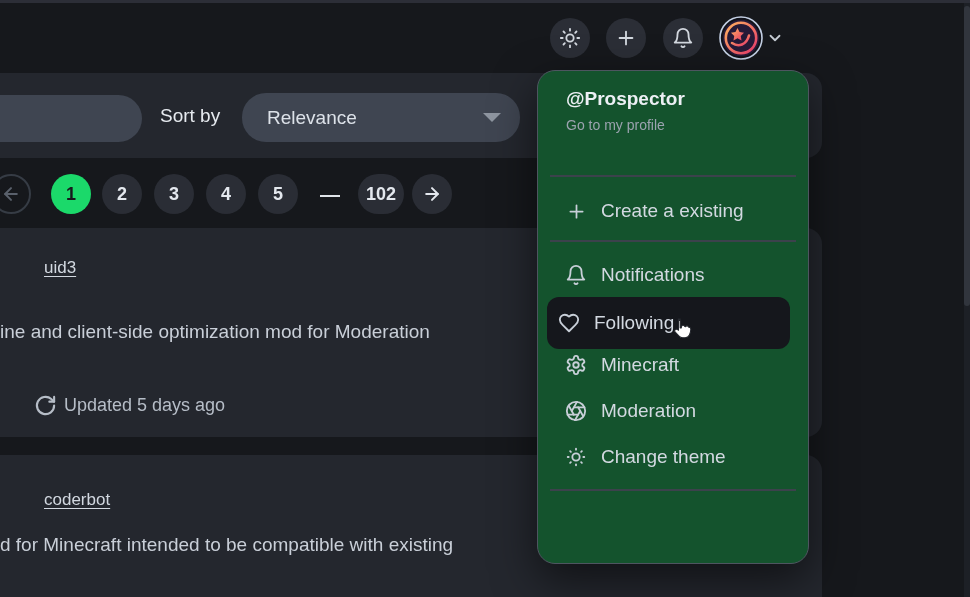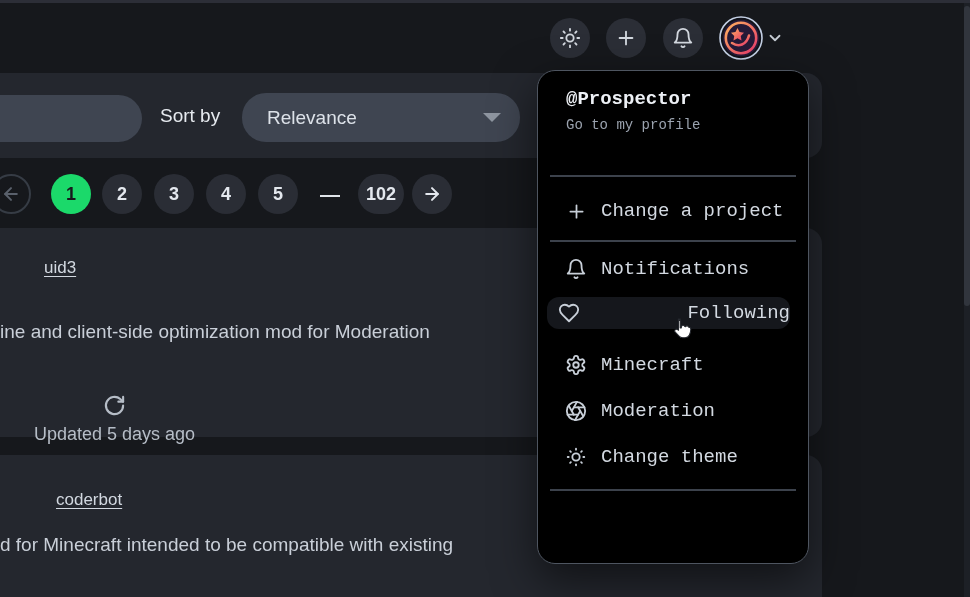--- a/index.html
+++ b/index.html
@@ -45,44 +45,44 @@
   .page-gap { position:absolute; left:314px; top:174px; width:32px; height:40px;
     display:flex; align-items:center; justify-content:center; color:#dfe3e9; font-size:20px; font-weight:700; background:transparent; }
   .page-last { left:358px; width:46px; }
 
   
   .card-1 { top:228px; height:209px; }
   .card-2 { top:455px; height:200px; }
   .result-link { position:absolute; font-size:17px; font-weight:500; color:#d2d8e0;
     text-decoration:underline; text-underline-offset:3px;margin-left:44px; }
   .result-desc { position:absolute; font-size:19px; color:#c9cfd8; }
-  .updated-row { position:absolute; left:34px; top:394px; display:flex; align-items:center; gap:7px; color:#b6bdc7;flex-direction:column; }
+  .updated-row { position:absolute; left:34px; top:394px; display:flex; align-items:center; gap:7px; color:#b6bdc7; }
   .updated-row span { font-size:18px; font-weight:500; }
 
   
   .scroll-track { position:absolute; right:0; top:3px; width:6px; height:594px; background:#1d2026; }
   .scroll-thumb { position:absolute; right:0; top:6px; width:6px; height:300px; background:#31353d; border-radius:3px; }
 
   
   .user-menu {
     position:absolute; left:537px; top:70px; width:272px; height:494px;
-    background:#000000; border:1px solid #4e5560; border-radius:18px;
-    box-shadow:0 16px 44px rgba(0,0,0,.55); z-index:10;font-family:Liberation Mono, monospace;
+    background:#14532d; border:1px solid #4e5560; border-radius:18px;
+    box-shadow:0 16px 44px rgba(0,0,0,.55); z-index:10;
   }
   .menu-username { position:absolute; left:28px; top:17px; font-size:19px; font-weight:700; color:#edf0f5; }
   .menu-subtitle { position:absolute; left:28px; top:46px; font-size:14px; color:#9ba3af; }
   .menu-divider { position:absolute; left:12px; width:246px; height:1.5px; background:#3c424c; }
   .menu-row {
     position:absolute; left:16px; width:240px; height:36px;
     display:flex; align-items:center; gap:13px; padding-left:10px;
     color:#d3d9e1; border-radius:12px;
   }
   .menu-row .mi { width:24px; height:24px; display:flex; align-items:center; justify-content:center; color:#c8cfd8; flex:none; }
   .menu-row .ml { font-size:19px; font-weight:500; white-space:nowrap; }
-  .row-highlight { left:9px; width:243px; height:32px; background:#15171c;justify-content:space-between; }
+  .row-highlight { left:9px; width:243px; height:52px; background:#15171c; }
 
   .cursor { position:absolute; left:668px; top:316px; z-index:20; }
 </style>
 </head>
 <body>
 
 <div class="page">
   <div class="top-edge"></div>
 
   <div class="card search-card"></div>
@@ -121,21 +121,21 @@
   <div class="result-desc" style="left:0; top:321px">ine and client-side optimization mod for Moderation</div>
   <div class="updated-row">
     <svg width="23" height="23" viewBox="0 0 24 24" fill="none" stroke="currentColor" stroke-width="2.2" stroke-linecap="round" stroke-linejoin="round">
         <path d="M21 12a9 9 0 1 1-3-6.7L21 8"></path>
         <path d="M21 3v5h-5"></path>
       </svg>
     <span>Updated 5 days ago</span>
   </div>
 
   <div class="card card-2"></div>
-  <a class="result-link" style="left:12px; top:490px">coderbot</a>
+  <a class="result-link" style="left:0; top:490px">coderbot</a>
   <div class="result-desc" style="left:0; top:534px">d for Minecraft intended to be compatible with existing</div>
 
   <div class="header">
     <div class="icon-btn" style="left:550px">
       <svg width="22" height="22" viewBox="0 0 24 24" fill="none" stroke="currentColor" stroke-width="2" stroke-linecap="round" stroke-linejoin="round">
           <circle cx="12" cy="12" r="4"></circle>
           <path d="M12 2v2"></path>
           <path d="M12 20v2"></path>
           <path d="m4.93 4.93 1.41 1.41"></path>
           <path d="m17.66 17.66 1.41 1.41"></path>
@@ -185,26 +185,26 @@
 
     <div class="menu-divider" style="top:104px"></div>
 
     <div class="menu-row" style="top:122px">
       <span class="mi">
         <svg width="21" height="21" viewBox="0 0 24 24" fill="none" stroke="currentColor" stroke-width="2" stroke-linecap="round">
             <path d="M12 5v14"></path>
             <path d="M5 12h14"></path>
           </svg>
       </span>
-      <span class="ml">Change a project</span>
+      <span class="ml">Create a existing</span>
     </div>
 
     <div class="menu-divider" style="top:169px"></div>
 
-    <div class="menu-row" style="top:180px">
+    <div class="menu-row" style="top:186px">
       <span class="mi">
         <svg width="22" height="22" viewBox="0 0 24 24" fill="none" stroke="currentColor" stroke-width="2" stroke-linecap="round" stroke-linejoin="round">
             <path d="M6 8a6 6 0 0 1 12 0c0 7 3 9 3 9H3s3-2 3-9"></path>
             <path d="M10.3 21a1.94 1.94 0 0 0 3.4 0"></path>
           </svg>
       </span>
       <span class="ml">Notifications</span>
     </div>
 
     <div class="menu-row row-highlight" style="top:226px">

